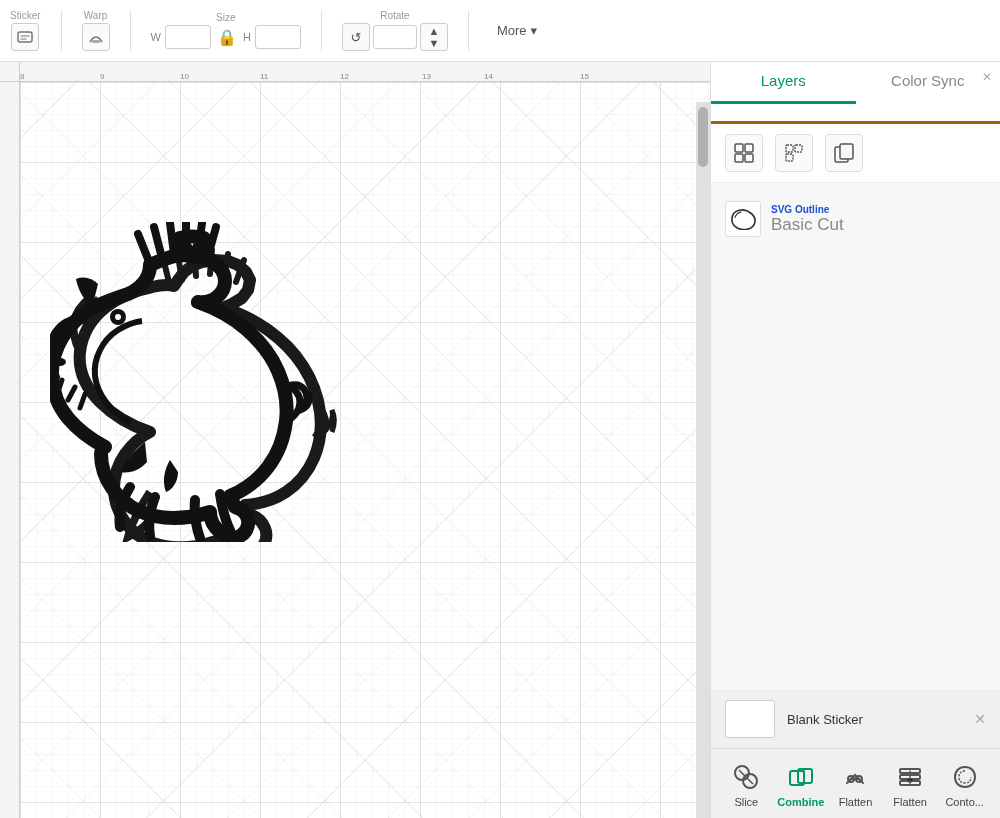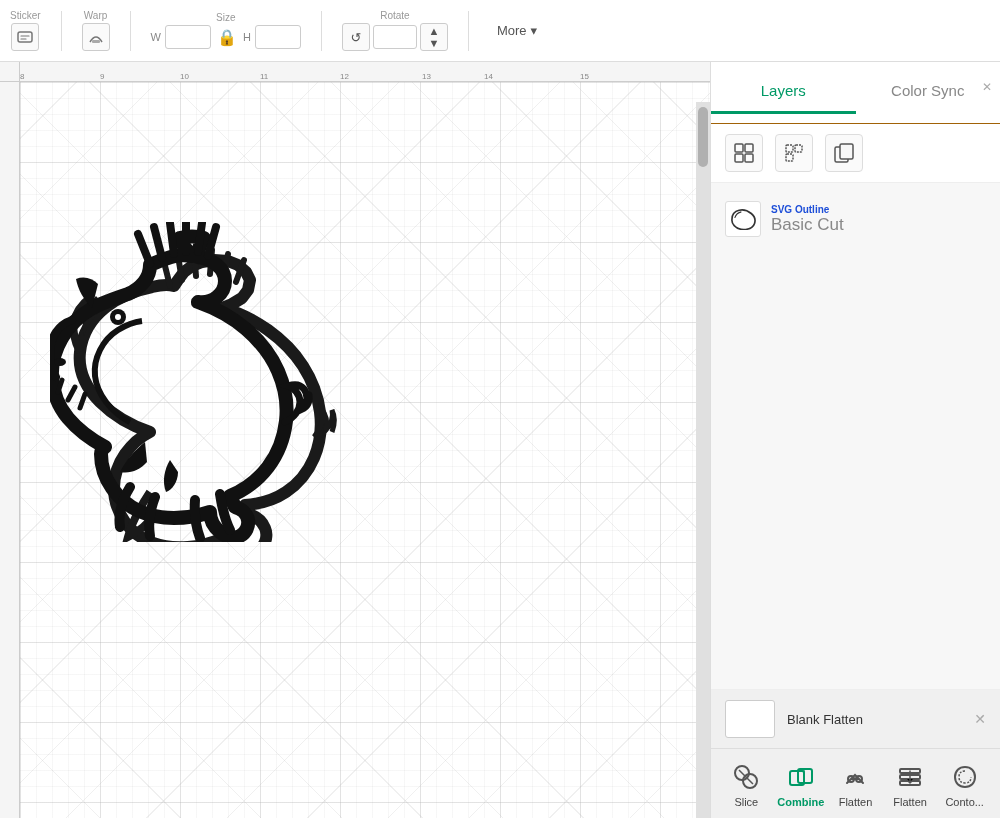--- a/index.html
+++ b/index.html
@@ -212,24 +212,24 @@
       background: #f7f7f7;
       border-left: 1px solid #ddd;
       display: flex;
       flex-direction: column;
       flex-shrink: 0;
     }
 
     
     .panel-tabs {
       display: flex;
-      border-bottom: 1px solid #a16207;
+      border-bottom: 3px solid #a16207;
       background: #fff;
       height: 62px;
-      align-items: center;
+      align-items: flex-start;
     }
     .panel-tab {
       flex: 1;
       text-align: center;
       padding: 10px 0 12px;
       font-size: 15px;
       font-weight: 500;
       cursor: pointer;
       color: #888;
       border-bottom: 3px solid transparent;
@@ -785,21 +785,21 @@
         </div>
         <div class="layer-info">
           <div class="layer-name">SVG Outline</div>
           <div class="layer-type">Basic Cut</div>
         </div>
       </div>
     </div>
 
     <div class="blank-canvas-row">
       <div class="blank-canvas-thumb"></div>
-      <span class="blank-canvas-label">Blank Flatten</span>
+      <span class="blank-canvas-label">Blank Sticker</span>
       <span class="blank-canvas-close">✕</span>
     </div>
 
     <div class="panel-bottom">
       <div class="bottom-actions">
 
         <div class="bottom-action">
           <div class="bottom-action-icon">
             <svg width="28" height="28" viewBox="0 0 28 28">
               <circle cx="10" cy="10" r="7" fill="none" stroke="#555" stroke-width="2"></circle>

